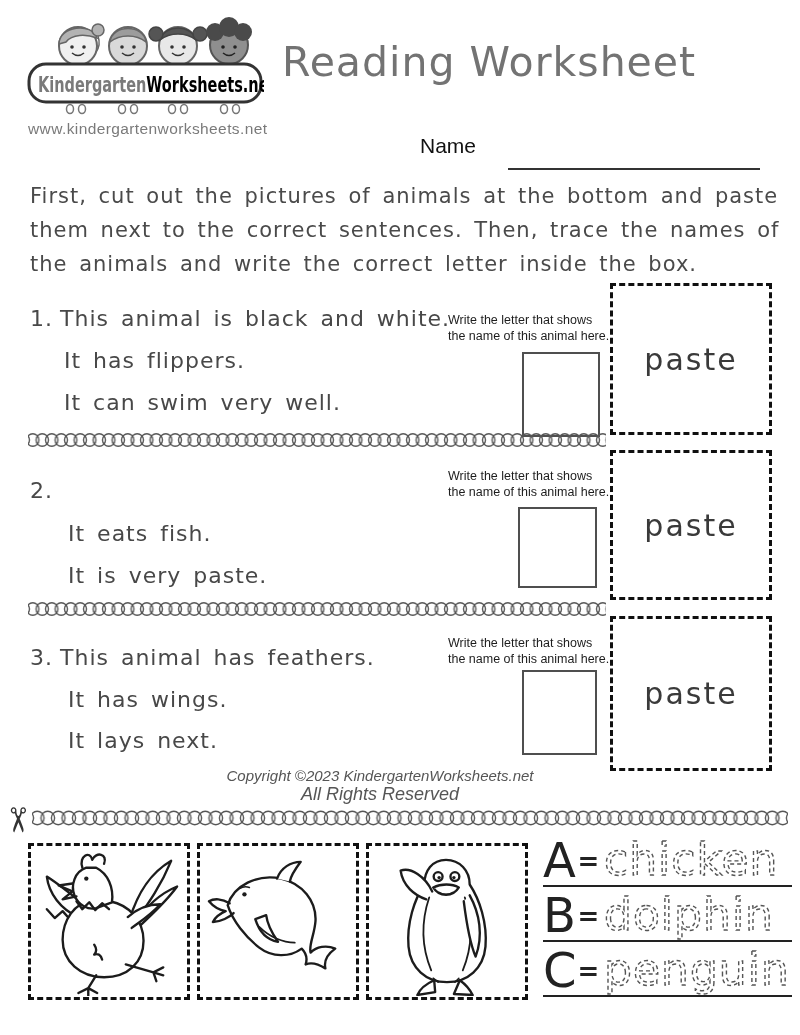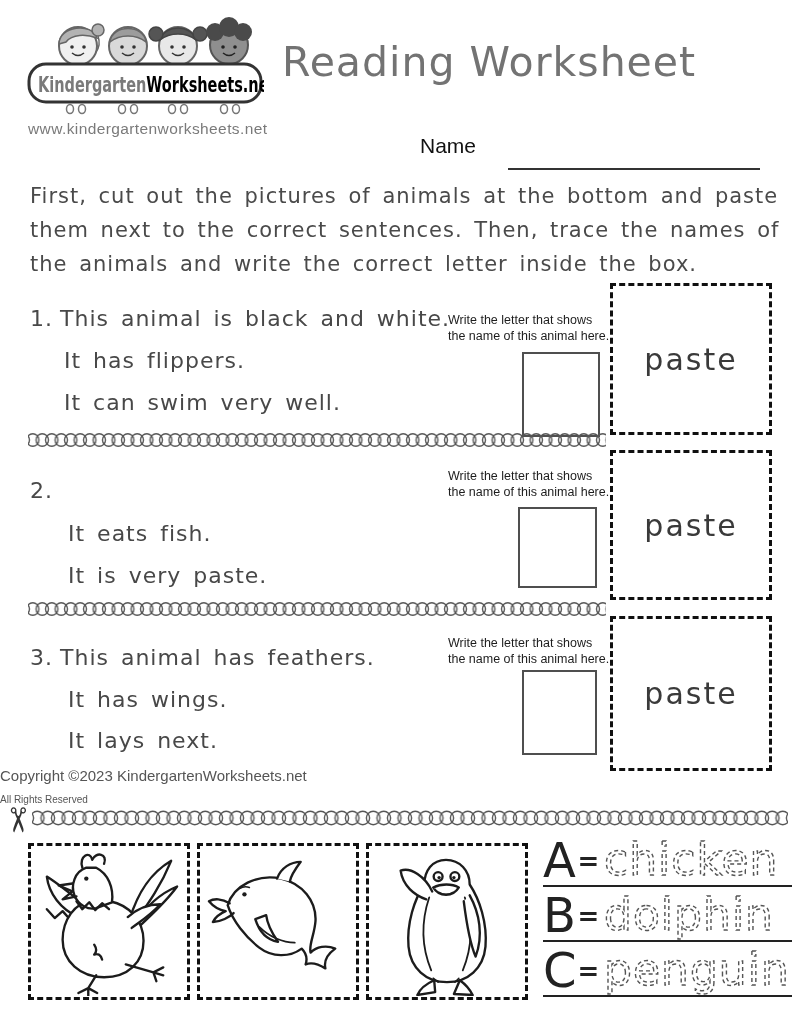--- a/index.html
+++ b/index.html
@@ -32,24 +32,24 @@
 
   
   .letter-box{position:absolute;border:2px solid #4f4f4f;background:#fff;box-sizing:border-box;}
   .paste-box{position:absolute;border:3px dashed #101010;box-sizing:border-box;
              display:flex;align-items:center;justify-content:center;}
   .paste-box span{font-size:30px;color:#3a3a3a;letter-spacing:2px;}
 
   .chain{position:absolute;}
 
   
-  .copyright{position:absolute;left:0;top:767px;width:760px;
-             font-family:"Liberation Sans",sans-serif;color:#555;}
+  .copyright{position:absolute;left:0;top:767px;width:760px;text-align:center;
+             font-family:"Liberation Sans",sans-serif;color:#555;font-style:italic;}
   .copyright .c1{font-size:15px;}
-  .copyright .c2{font-size:10px;margin-top:10px;}
+  .copyright .c2{font-size:18px;margin-top:0;}
 
   
   .scissors{position:absolute;left:4px;top:800px;font-size:34px;color:#333;
             transform:rotate(90deg);transform-origin:center;}
   .cutout-box{position:absolute;top:843px;width:162px;height:157px;border:3px dashed #101010;
               box-sizing:border-box;display:flex;align-items:center;justify-content:center;}
 
   
   .trace-row{position:absolute;left:543px;width:249px;height:52px;
              border-bottom:2.5px solid #222;display:flex;align-items:flex-end;}

